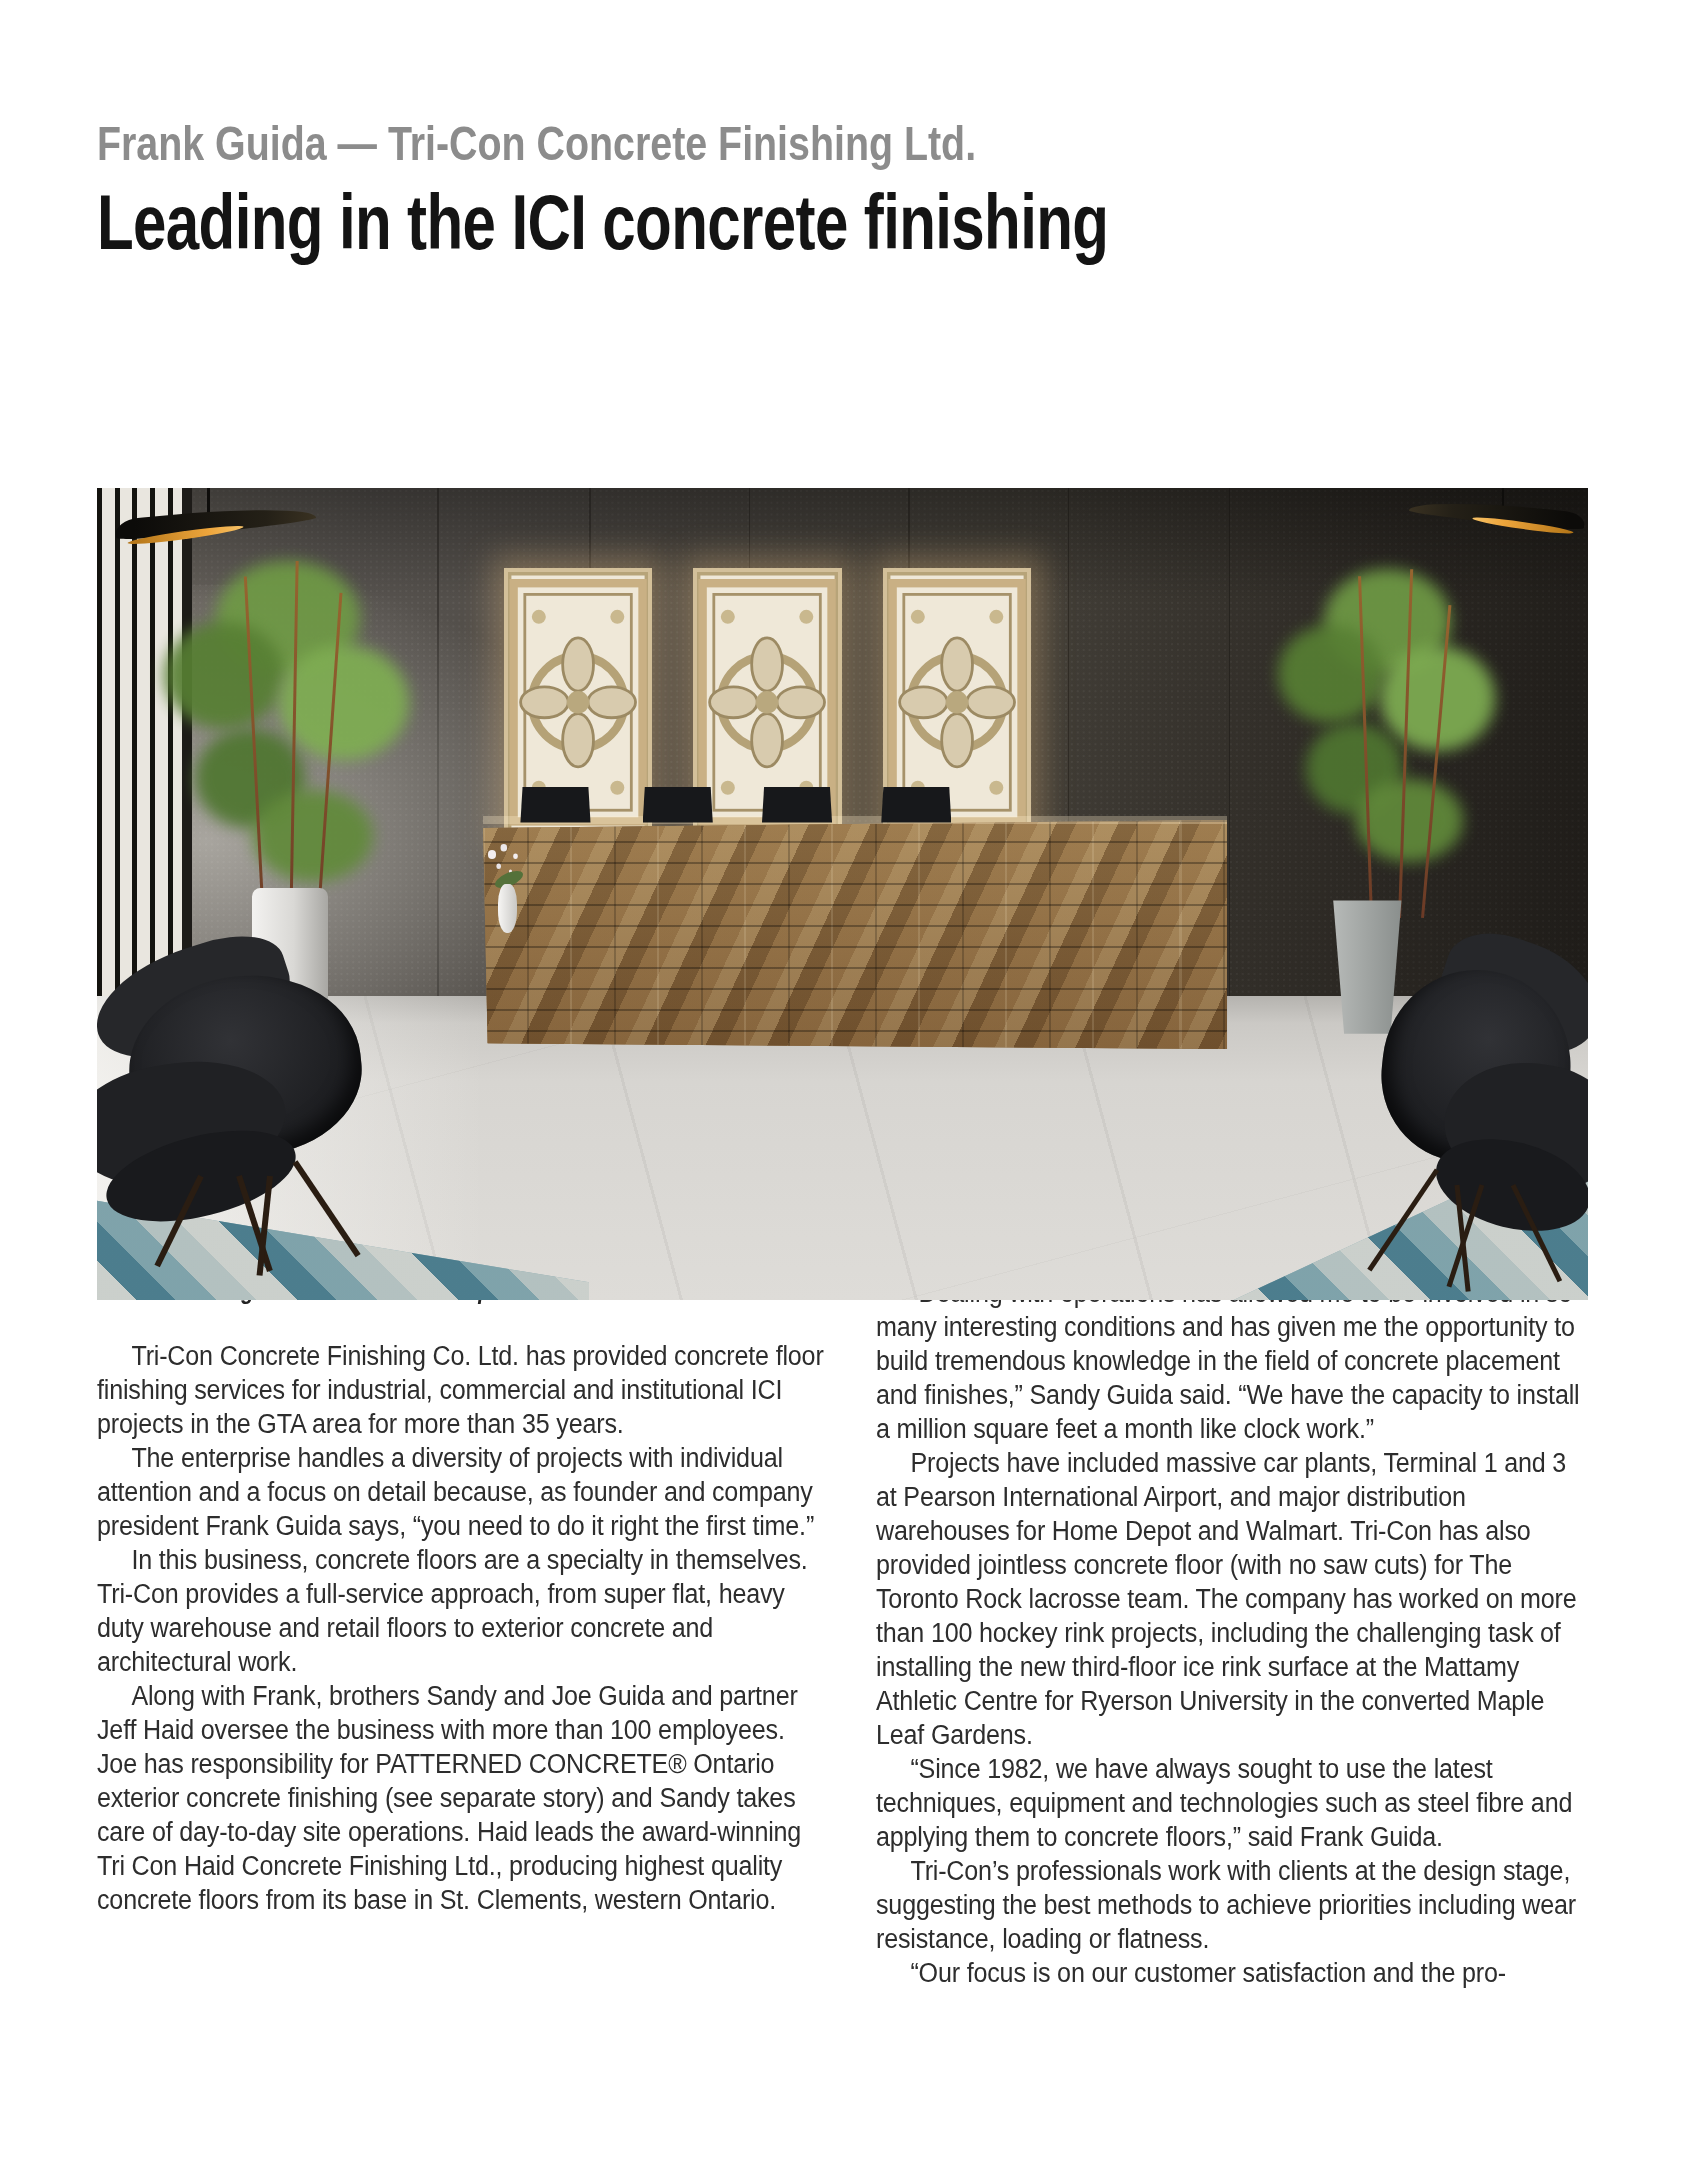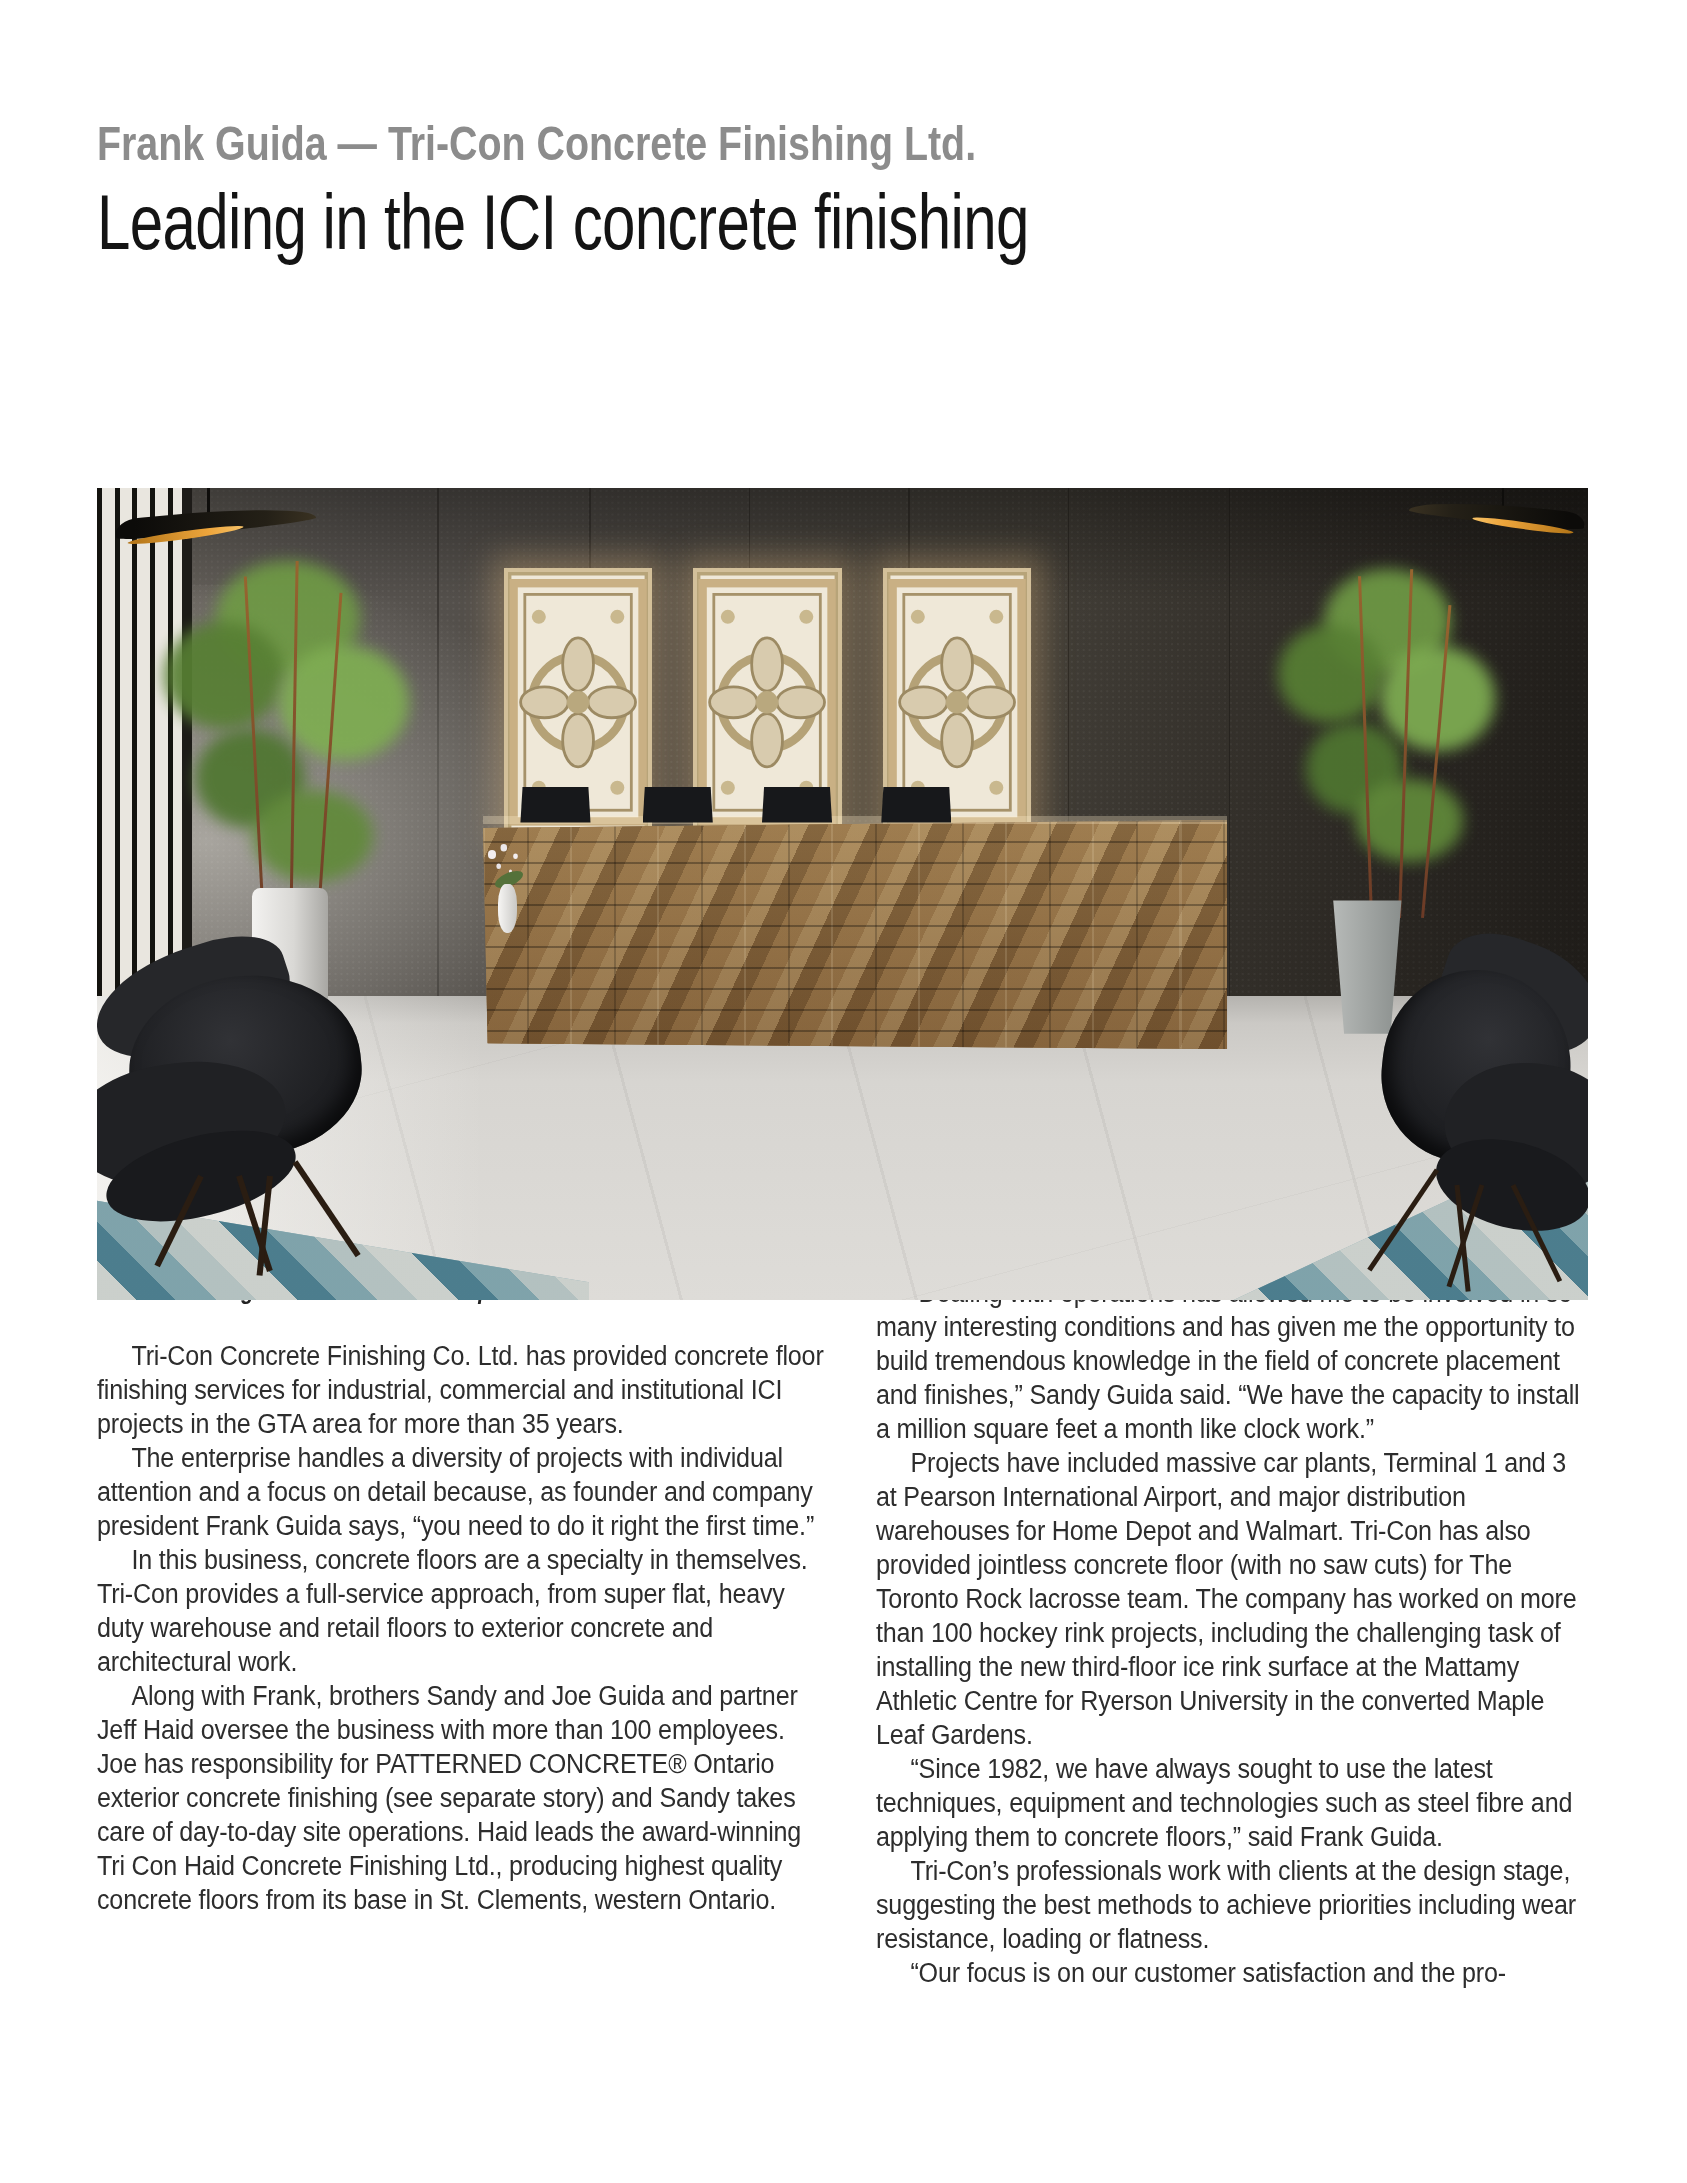--- a/index.html
+++ b/index.html
@@ -13,21 +13,21 @@
 
   
   .topbar{position:absolute;left:0;top:30px;width:1687px;height:39px;background:#d2d2d4;
           box-shadow:0 -5.9px 7.6px -2.5px rgba(205,205,208,.9), 0 5.9px 7.6px -2.5px rgba(205,205,208,.9);
           display:flex;align-items:center;}
   .kicker{font-weight:700;font-size:34px;color:#1b1b1d;letter-spacing:0.4px;margin-left:97px;}
 
   
   .subtitle-row{position:absolute;left:97px;top:116px;}
   .subtitle{font-weight:700;font-size:48px;color:#8c8c8c;letter-spacing:0;}
-  .headline{position:absolute;left:97px;top:182px;margin:0;font-weight:400;color:#141414;}
+  .headline{position:absolute;left:97px;top:182px;margin:0;font-weight:700;color:#141414;}
   .h-line{display:block;height:81px;}
   .hl{font-size:77px;line-height:81px;letter-spacing:-0.8px;}
 
   
   .photo{position:absolute;left:97px;top:488px;width:1491px;height:812px;overflow:hidden;
          background:linear-gradient(105deg,#6e6962 0%,#585450 16%,#4c4843 34%,#444039 55%,#39352f 76%,#2b2824 100%);}
   .photo *{position:absolute;}
   .wall-grain{left:0;top:0;right:0;bottom:0;
       background-image:radial-gradient(rgba(255,255,255,.05) 0.8px,transparent 1.2px);
       background-size:5.9px 5.9px;z-index:1;}

